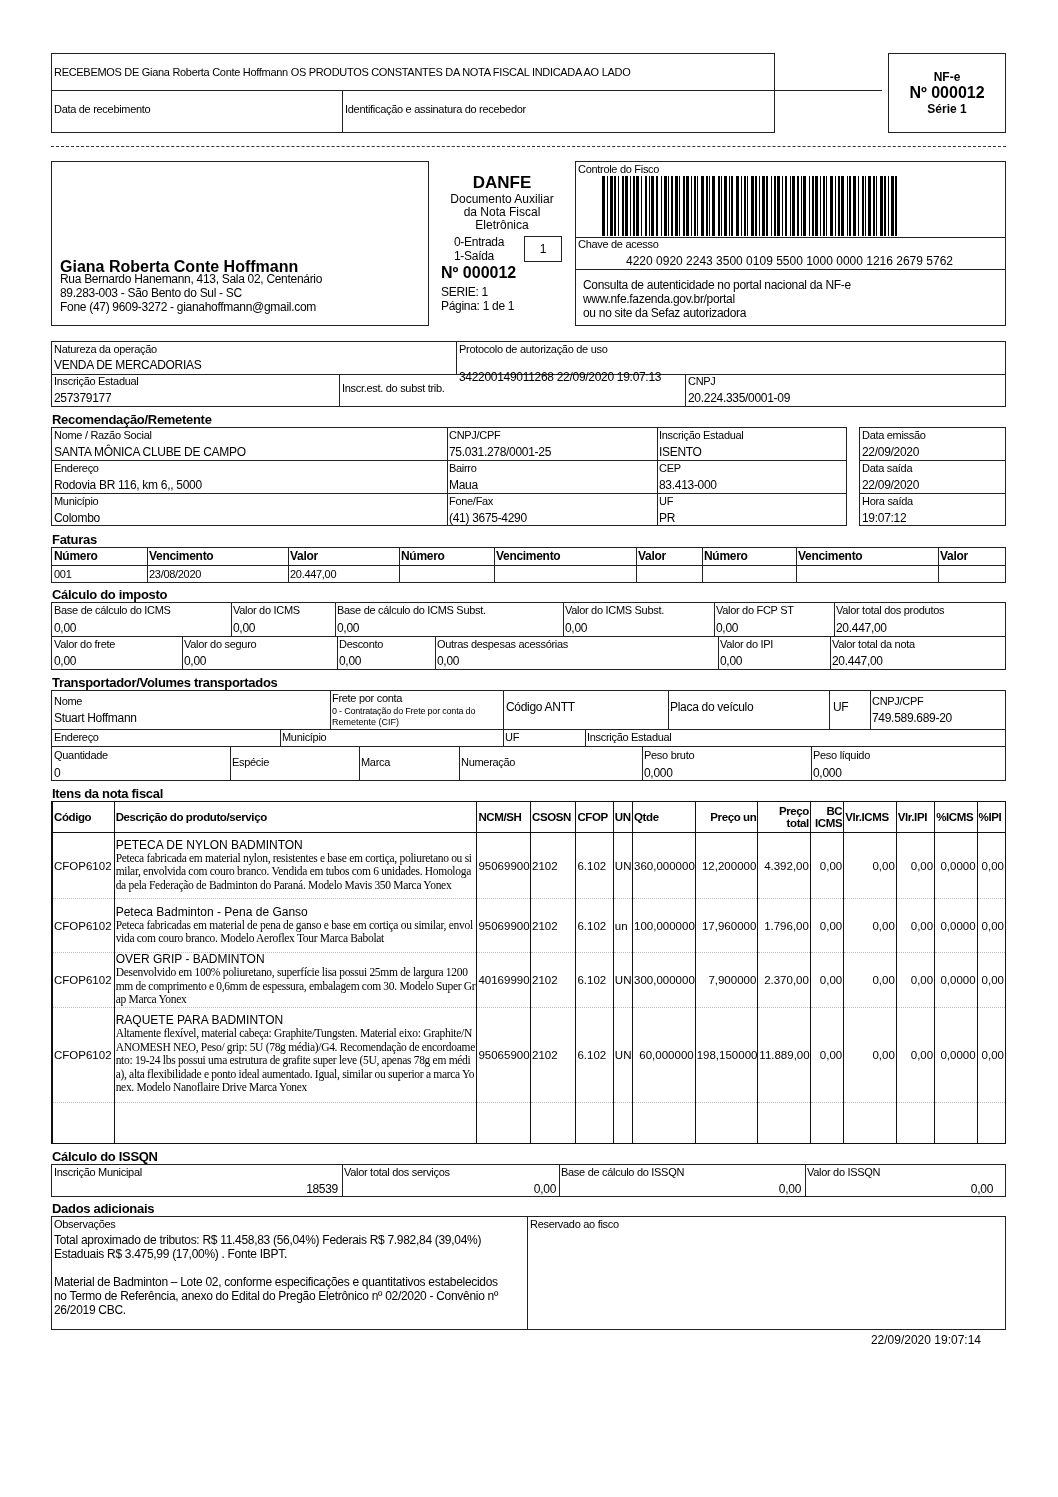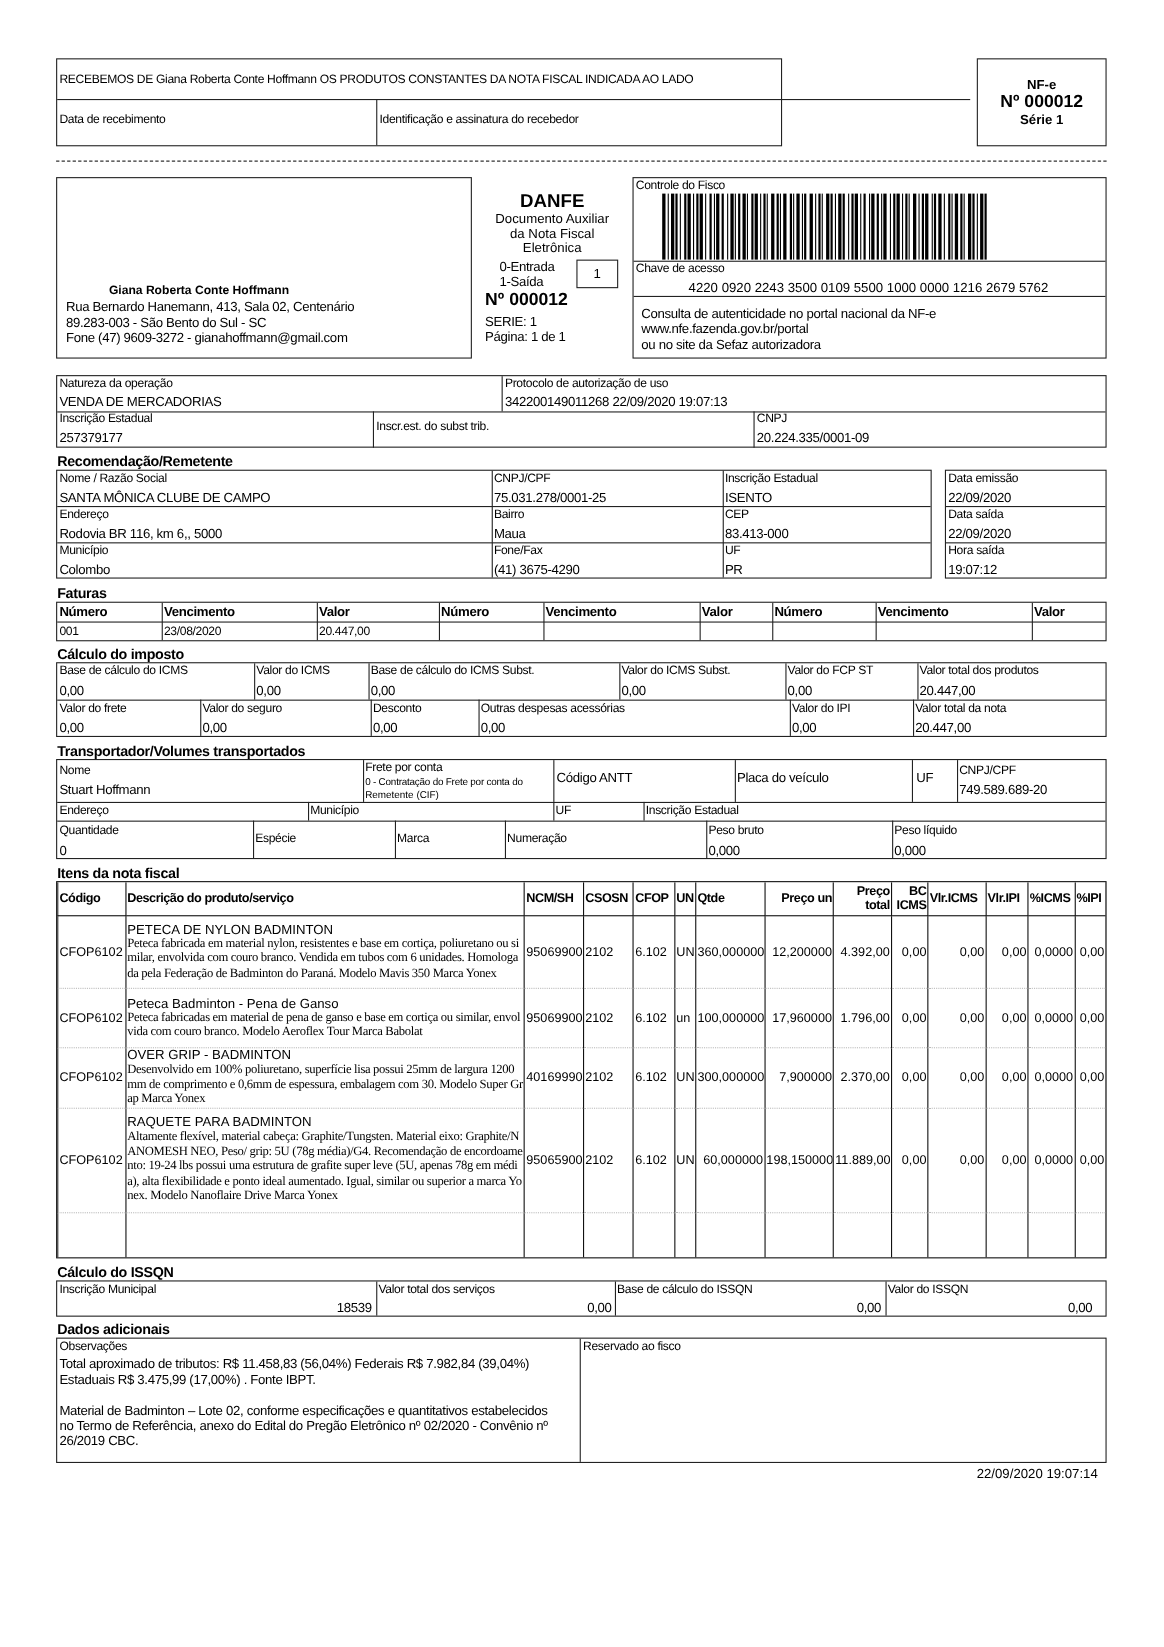--- a/index.html
+++ b/index.html
@@ -15,37 +15,37 @@
   table.items tr.item td { border-bottom: 1px dotted #bbb; }
   .desc-title { font-family: "Liberation Sans", sans-serif; font-size: 12px; line-height: 13px; }
   .desc-body { font-family: "Liberation Serif", serif; font-size: 11.5px; line-height: 13.5px; letter-spacing: -0.3px; word-break: break-all; }
   .num { text-align: right; white-space: nowrap; }
   .barcode { display: flex; align-items: stretch; height: 60px; }
   .barcode span { display: block; height: 100%; }
 </style>
 </head>
 <body>
 
-<div class="box" style="left:51px;top:53px;width:660px;height:80px;text-decoration:underline;">
+<div class="box" style="left:51px;top:53px;width:724px;height:80px;text-decoration:underline;">
   <div class="abs val" style="left:2px;top:11px;font-size:11px;">RECEBEMOS DE Giana Roberta Conte Hoffmann OS PRODUTOS CONSTANTES DA NOTA FISCAL INDICADA AO LADO</div>
   <div class="abs" style="left:0;top:36px;width:830px;border-top:1px solid #222;"></div>
   <div class="abs" style="left:290px;top:36px;height:42px;border-left:1px solid #222;"></div>
   <div class="abs val" style="left:2px;top:48px;font-size:11px;">Data de recebimento</div>
   <div class="abs val" style="left:293px;top:48px;font-size:11px;">Identificação e assinatura do recebedor</div>
 </div>
 <div class="box" style="left:888px;top:53px;width:118px;height:80px;text-align:center;">
   <div style="font-size:12px;font-weight:bold;margin-top:16px;">NF-e</div>
   <div style="font-size:16px;font-weight:bold;line-height:18px;">Nº 000012</div>
   <div style="font-size:12px;font-weight:bold;">Série 1</div>
 </div>
 
 <div class="abs" style="left:51px;top:146px;width:955px;border-top:1.5px dashed #333;"></div>
 
 <div class="box" style="left:51px;top:161px;width:378px;height:165px;">
-  <div class="abs" style="left:8px;top:96px;font-size:11px;font-weight:bold;margin-left:39px;">Giana Roberta Conte Hoffmann</div>
+  <div class="abs" style="left:8px;top:96px;font-size:16px;font-weight:bold;">Giana Roberta Conte Hoffmann</div>
   <div class="abs val" style="left:8px;top:110px;">Rua Bernardo Hanemann, 413, Sala 02, Centenário</div>
   <div class="abs val" style="left:8px;top:124px;">89.283-003 - São Bento do Sul - SC</div>
   <div class="abs val" style="left:8px;top:138px;">Fone (47) 9609-3272 - gianahoffmann@gmail.com</div>
 </div>
 
 <div class="abs" style="left:436px;top:161px;width:132px;height:165px;">
   <div style="text-align:center;font-size:17px;font-weight:bold;margin-top:12px;">DANFE</div>
   <div style="text-align:center;font-size:12px;line-height:13px;">Documento Auxiliar</div>
   <div style="text-align:center;font-size:12px;line-height:13px;">da Nota Fiscal</div>
   <div style="text-align:center;font-size:12px;line-height:13px;">Eletrônica</div>
@@ -226,21 +226,21 @@
 </div>
 
 <div class="box" style="left:51px;top:341px;width:955px;height:66px;">
   <div class="abs" style="left:0;top:32px;width:953px;border-top:1px solid #222;"></div>
   <div class="abs" style="left:404px;top:0;height:32px;border-left:1px solid #222;"></div>
   <div class="abs" style="left:287px;top:32px;height:33px;border-left:1px solid #222;"></div>
   <div class="abs" style="left:633px;top:32px;height:33px;border-left:1px solid #222;"></div>
   <div class="abs lbl" style="left:2px;top:1px;">Natureza da operação</div>
   <div class="abs val" style="left:2px;top:16px;">VENDA DE MERCADORIAS</div>
   <div class="abs lbl" style="left:407px;top:1px;">Protocolo de autorização de uso</div>
-  <div class="abs val" style="left:407px;top:16px;">342200149011268 22/09/2020 19:07:13</div>
+  <div class="abs val" style="left:407px;top:28px;">342200149011268 22/09/2020 19:07:13</div>
   <div class="abs lbl" style="left:2px;top:33px;">Inscrição Estadual</div>
   <div class="abs val" style="left:2px;top:49px;">257379177</div>
   <div class="abs lbl" style="left:290px;top:40px;">Inscr.est. do subst trib.</div>
   <div class="abs lbl" style="left:636px;top:33px;">CNPJ</div>
   <div class="abs val" style="left:636px;top:49px;">20.224.335/0001-09</div>
 </div>
 
 <div class="abs sec" style="left:52px;top:412px;">Recomendação/Remetente</div>
 <div class="box" style="left:51px;top:427px;width:796px;height:99px;">
   <div class="abs" style="left:0;top:32px;width:794px;border-top:1px solid #222;"></div>
@@ -541,13 +541,13 @@
   <div class="abs" style="left:475px;top:0;height:112px;border-left:1px solid #222;"></div>
   <div class="abs lbl" style="left:2px;top:1px;">Observações</div>
   <div class="abs val" style="left:2px;top:16px;">Total aproximado de tributos: R$ 11.458,83 (56,04%) Federais R$ 7.982,84 (39,04%)</div>
   <div class="abs val" style="left:2px;top:30px;">Estaduais R$ 3.475,99 (17,00%) . Fonte IBPT.</div>
   <div class="abs val" style="left:2px;top:58px;">Material de Badminton – Lote 02, conforme especificações e quantitativos estabelecidos</div>
   <div class="abs val" style="left:2px;top:72px;">no Termo de Referência, anexo do Edital do Pregão Eletrônico nº 02/2020 - Convênio nº</div>
   <div class="abs val" style="left:2px;top:86px;">26/2019 CBC.</div>
   <div class="abs lbl" style="left:478px;top:1px;">Reservado ao fisco</div>
 </div>
 
-<div class="abs" style="right:60px;top:1333px;font-size:12px;">22/09/2020 19:07:14</div>
+<div class="abs" style="right:77px;top:1333px;font-size:12px;">22/09/2020 19:07:14</div>
 
 </body></html>

